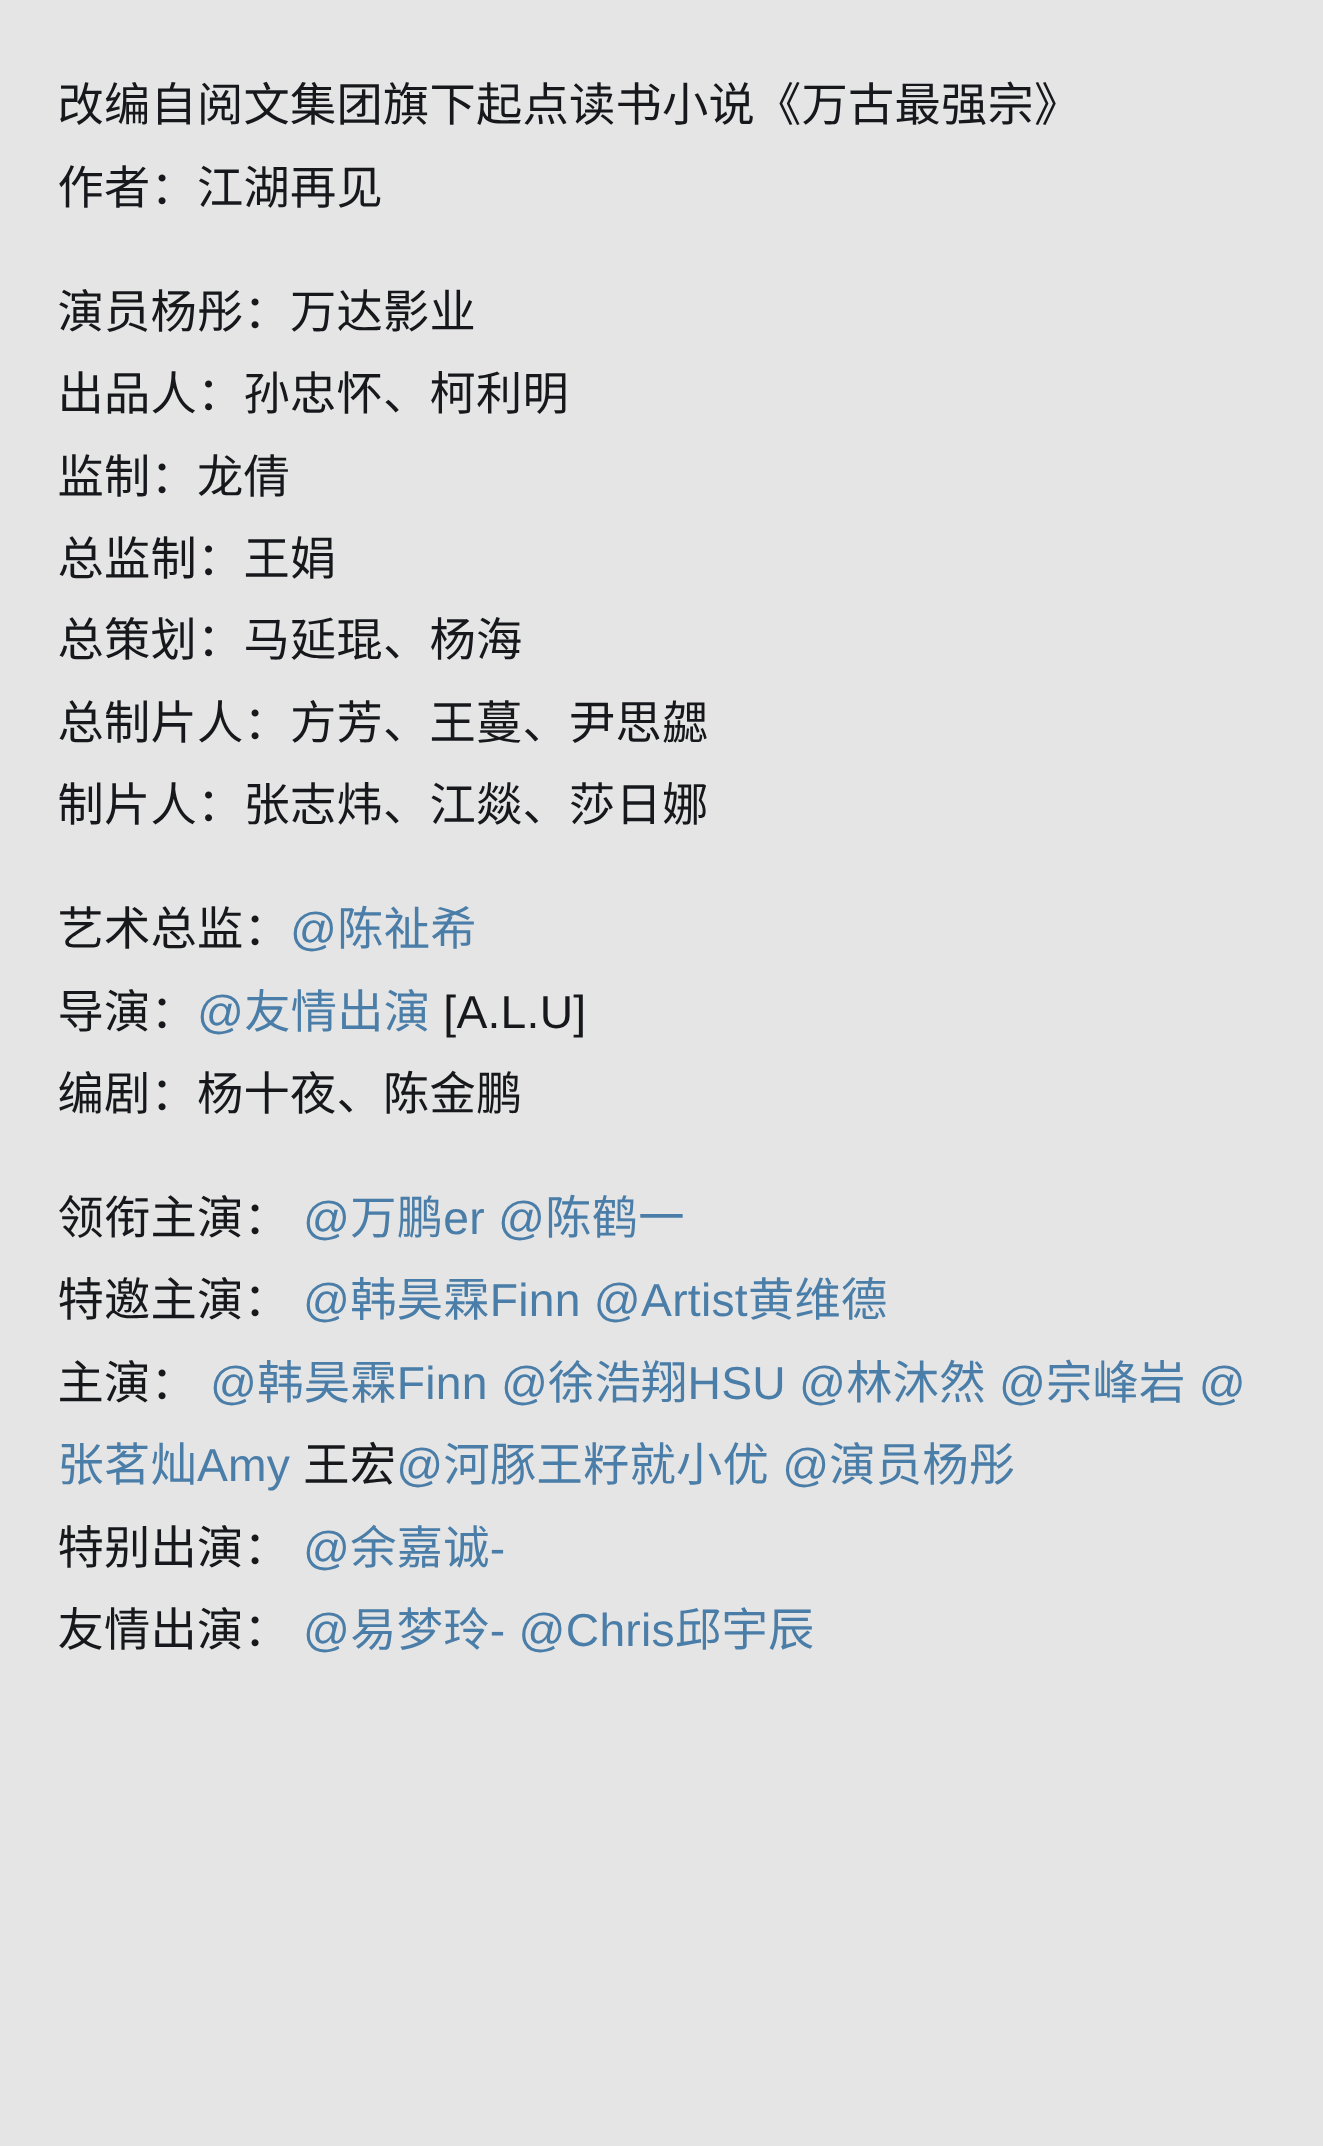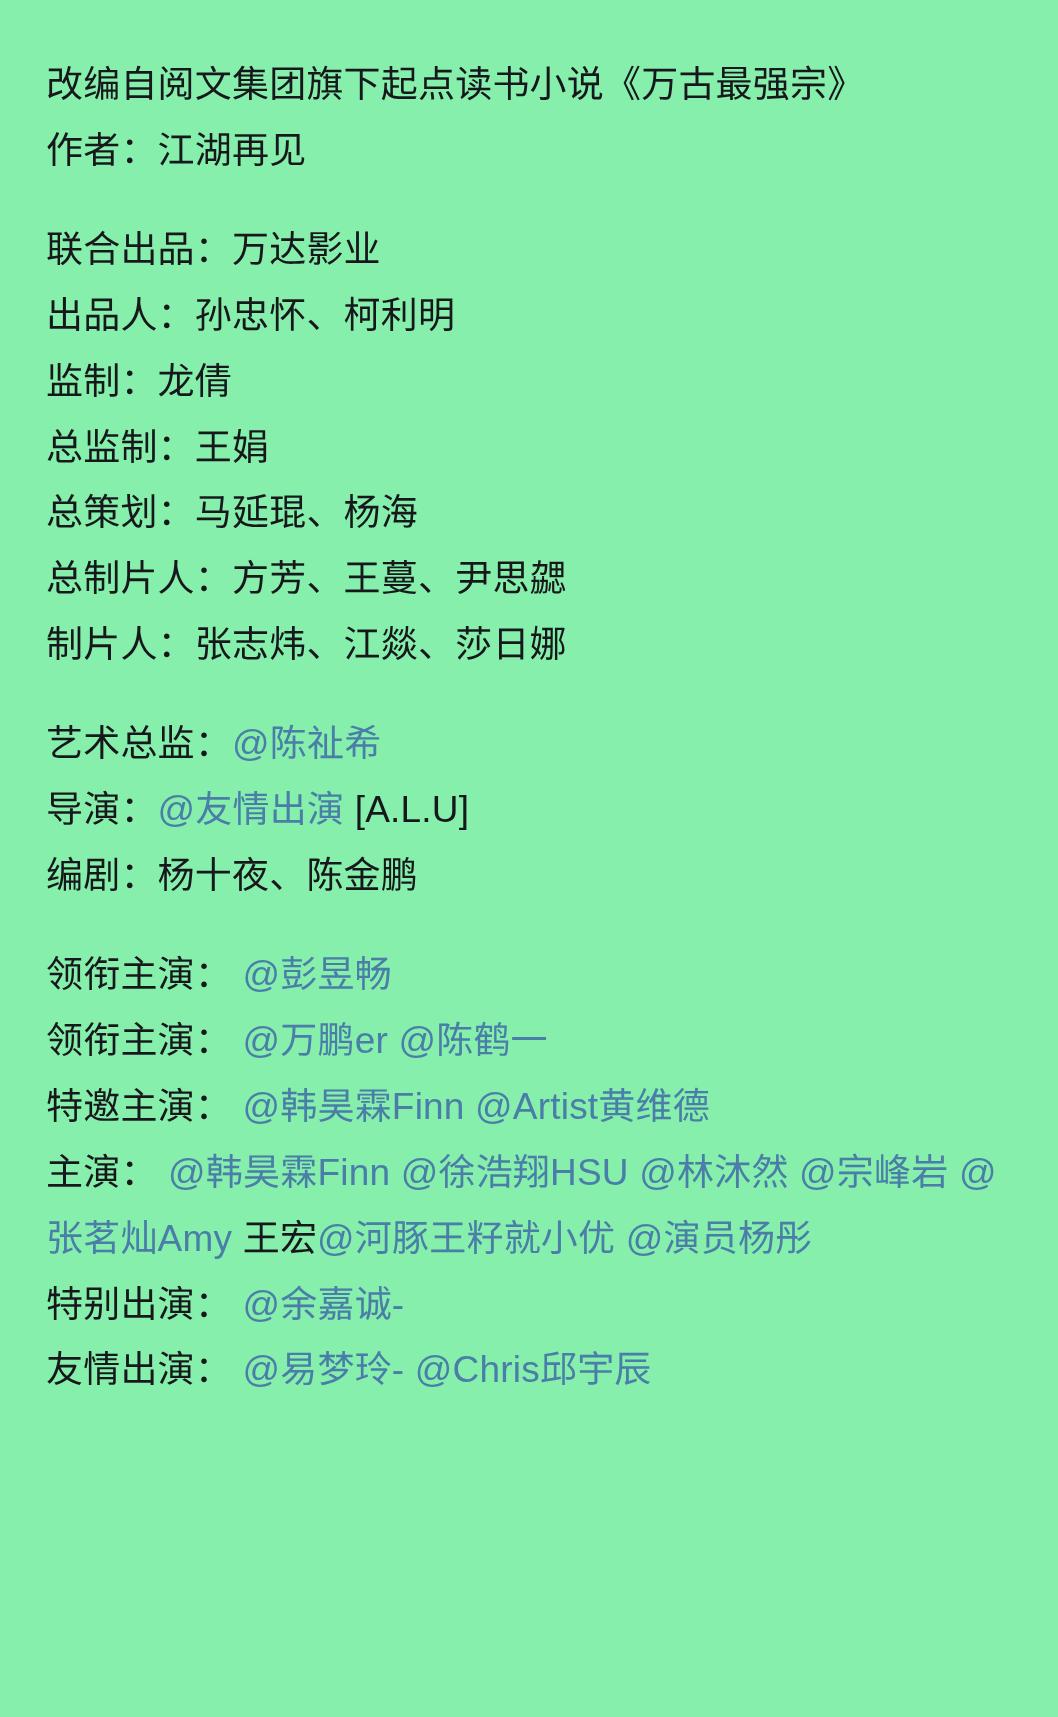--- a/index.html
+++ b/index.html
@@ -12,21 +12,21 @@
     min-height: 1717px;
     font-family: "Liberation Sans", "DejaVu Sans", sans-serif;
     color: #1a1a1a;
     -webkit-font-smoothing: antialiased;
   }
   .page {
     box-sizing: border-box;
     width: 1058px;
     min-height: 1717px;
     padding: 52px 40px 52px 46px;
-    background: #86efac;
+    background: #e5e5e5;
   }
   .credits {
     font-size: 37px;
     line-height: 1.78;
     letter-spacing: 0.2px;
     color: #16181c;
   }
   .line {
     white-space: pre-wrap;
     word-break: break-word;
@@ -42,32 +42,31 @@
   }
 </style>
 </head>
 <body>
 
 <div class="page">
   <div class="credits" id="credits-body">
       <div class="line"><span class="plain">改编自阅文集团旗下起点读书小说《万古最强宗》</span></div>
       <div class="line"><span class="plain">作者：江湖再见</span></div>
       <div class="line blank"></div>
-      <div class="line"><span class="plain">联合出品：万达影业</span></div>
+      <div class="line"><span class="plain">演员杨彤：万达影业</span></div>
       <div class="line"><span class="plain">出品人：孙忠怀、柯利明</span></div>
       <div class="line"><span class="plain">监制：龙倩</span></div>
       <div class="line"><span class="plain">总监制：王娟</span></div>
       <div class="line"><span class="plain">总策划：马延琨、杨海</span></div>
       <div class="line"><span class="plain">总制片人：方芳、王蔓、尹思勰</span></div>
       <div class="line"><span class="plain">制片人：张志炜、江燚、莎日娜</span></div>
       <div class="line blank"></div>
       <div class="line"><span class="plain">艺术总监：</span><span class="mention">@陈祉希</span></div>
       <div class="line"><span class="plain">导演：</span><span class="mention">@友情出演</span><span class="plain"> [A.L.U]</span></div>
       <div class="line"><span class="plain">编剧：杨十夜、陈金鹏</span></div>
       <div class="line blank"></div>
-      <div class="line"><span class="plain">领衔主演：</span><span class="mention"> @彭昱畅</span></div>
       <div class="line"><span class="plain">领衔主演：</span><span class="mention"> @万鹏er @陈鹤一</span></div>
       <div class="line"><span class="plain">特邀主演：</span><span class="mention"> @韩昊霖Finn @Artist黄维德</span></div>
       <div class="line"><span class="plain">主演：</span><span class="mention"> @韩昊霖Finn @徐浩翔HSU @林沐然 @宗峰岩 @张茗灿Amy</span><span class="plain"> 王宏</span><span class="mention">@河豚王籽就小优 @演员杨彤</span></div>
       <div class="line"><span class="plain">特别出演：</span><span class="mention"> @余嘉诚-</span></div>
       <div class="line"><span class="plain">友情出演：</span><span class="mention"> @易梦玲- @Chris邱宇辰</span></div>
     </div>
 </div>
 
 </body></html>

